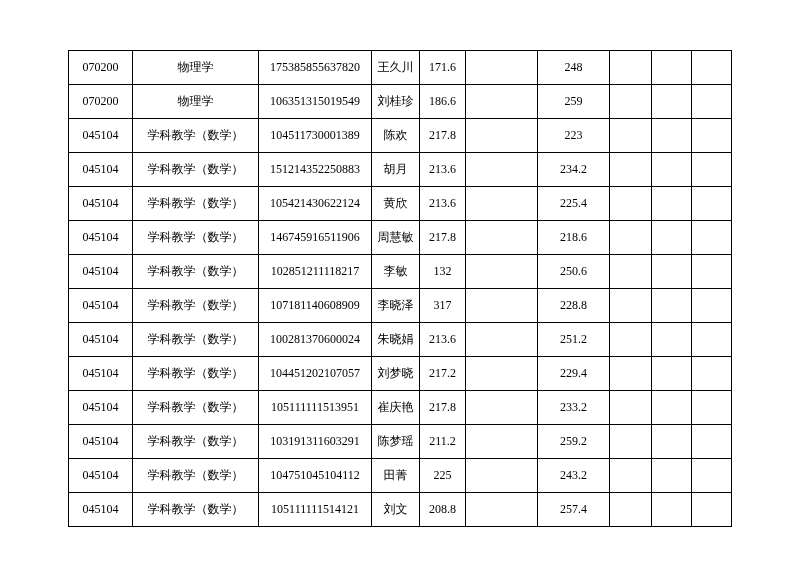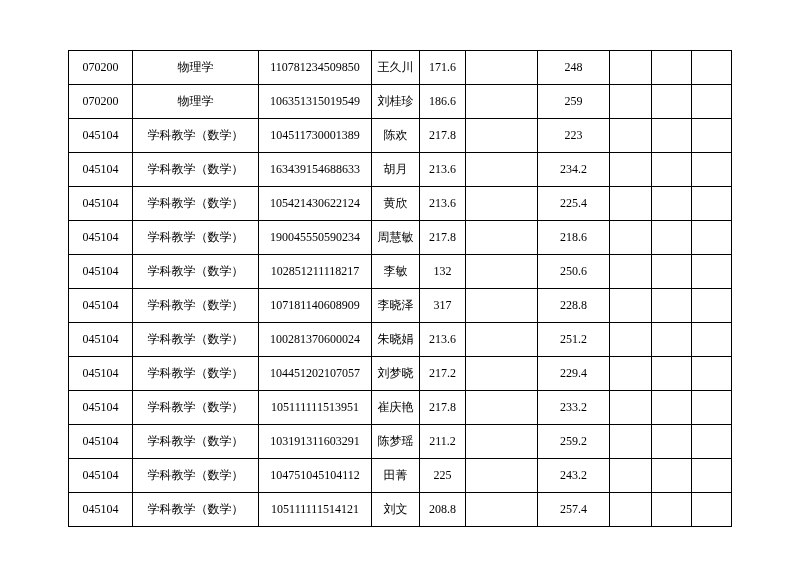--- a/index.html
+++ b/index.html
@@ -87,21 +87,21 @@
         <col class="c-blank1">
         <col class="c-score2">
         <col class="c-blank2">
         <col class="c-blank3">
         <col class="c-blank4">
       </colgroup>
       <tbody id="table-body">
           <tr>
             <td class="code">070200</td>
             <td class="major">物理学</td>
-            <td class="id">110781234509850</td>
+            <td class="id">175385855637820</td>
             <td class="name">王久川</td>
             <td class="score1">171.6</td>
             <td class="empty"></td>
             <td class="score2">248</td>
             <td class="empty"></td>
             <td class="empty"></td>
             <td class="empty"></td>
           </tr>
           <tr>
             <td class="code">070200</td>
@@ -123,21 +123,21 @@
             <td class="score1">217.8</td>
             <td class="empty"></td>
             <td class="score2">223</td>
             <td class="empty"></td>
             <td class="empty"></td>
             <td class="empty"></td>
           </tr>
           <tr>
             <td class="code">045104</td>
             <td class="major">学科教学（数学）</td>
-            <td class="id">163439154688633</td>
+            <td class="id">151214352250883</td>
             <td class="name">胡月</td>
             <td class="score1">213.6</td>
             <td class="empty"></td>
             <td class="score2">234.2</td>
             <td class="empty"></td>
             <td class="empty"></td>
             <td class="empty"></td>
           </tr>
           <tr>
             <td class="code">045104</td>
@@ -147,21 +147,21 @@
             <td class="score1">213.6</td>
             <td class="empty"></td>
             <td class="score2">225.4</td>
             <td class="empty"></td>
             <td class="empty"></td>
             <td class="empty"></td>
           </tr>
           <tr>
             <td class="code">045104</td>
             <td class="major">学科教学（数学）</td>
-            <td class="id">190045550590234</td>
+            <td class="id">146745916511906</td>
             <td class="name">周慧敏</td>
             <td class="score1">217.8</td>
             <td class="empty"></td>
             <td class="score2">218.6</td>
             <td class="empty"></td>
             <td class="empty"></td>
             <td class="empty"></td>
           </tr>
           <tr>
             <td class="code">045104</td>

